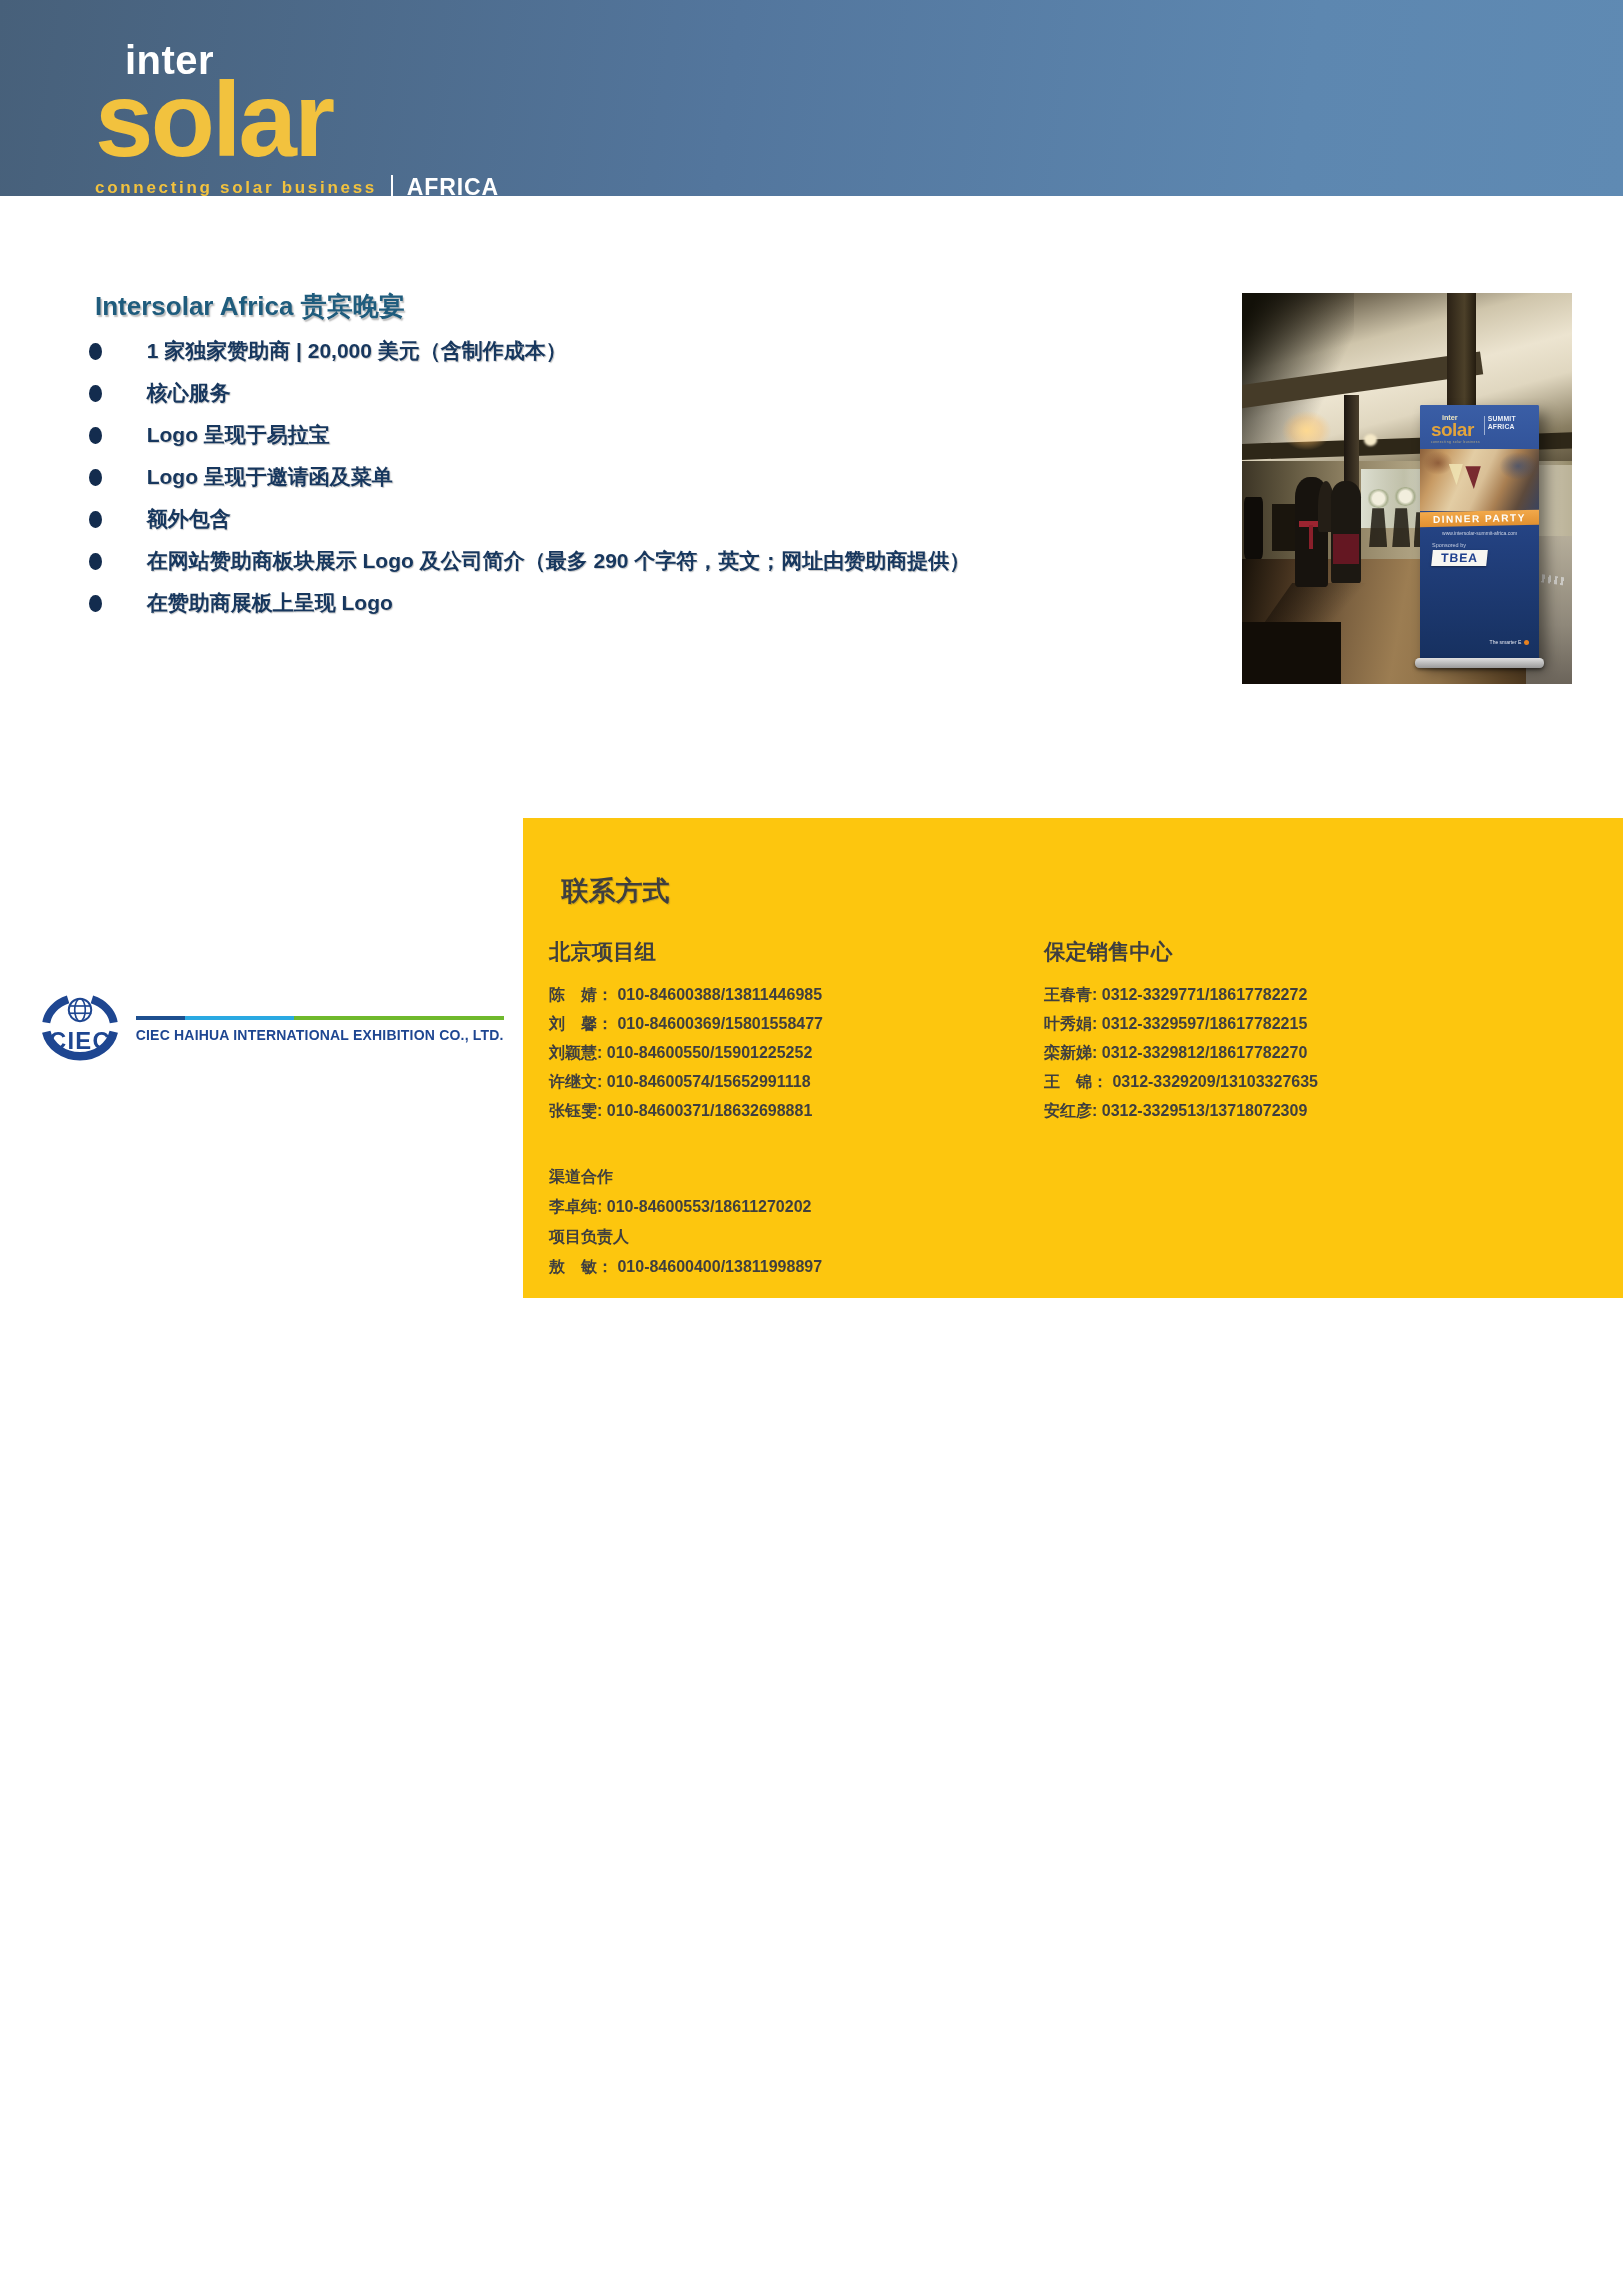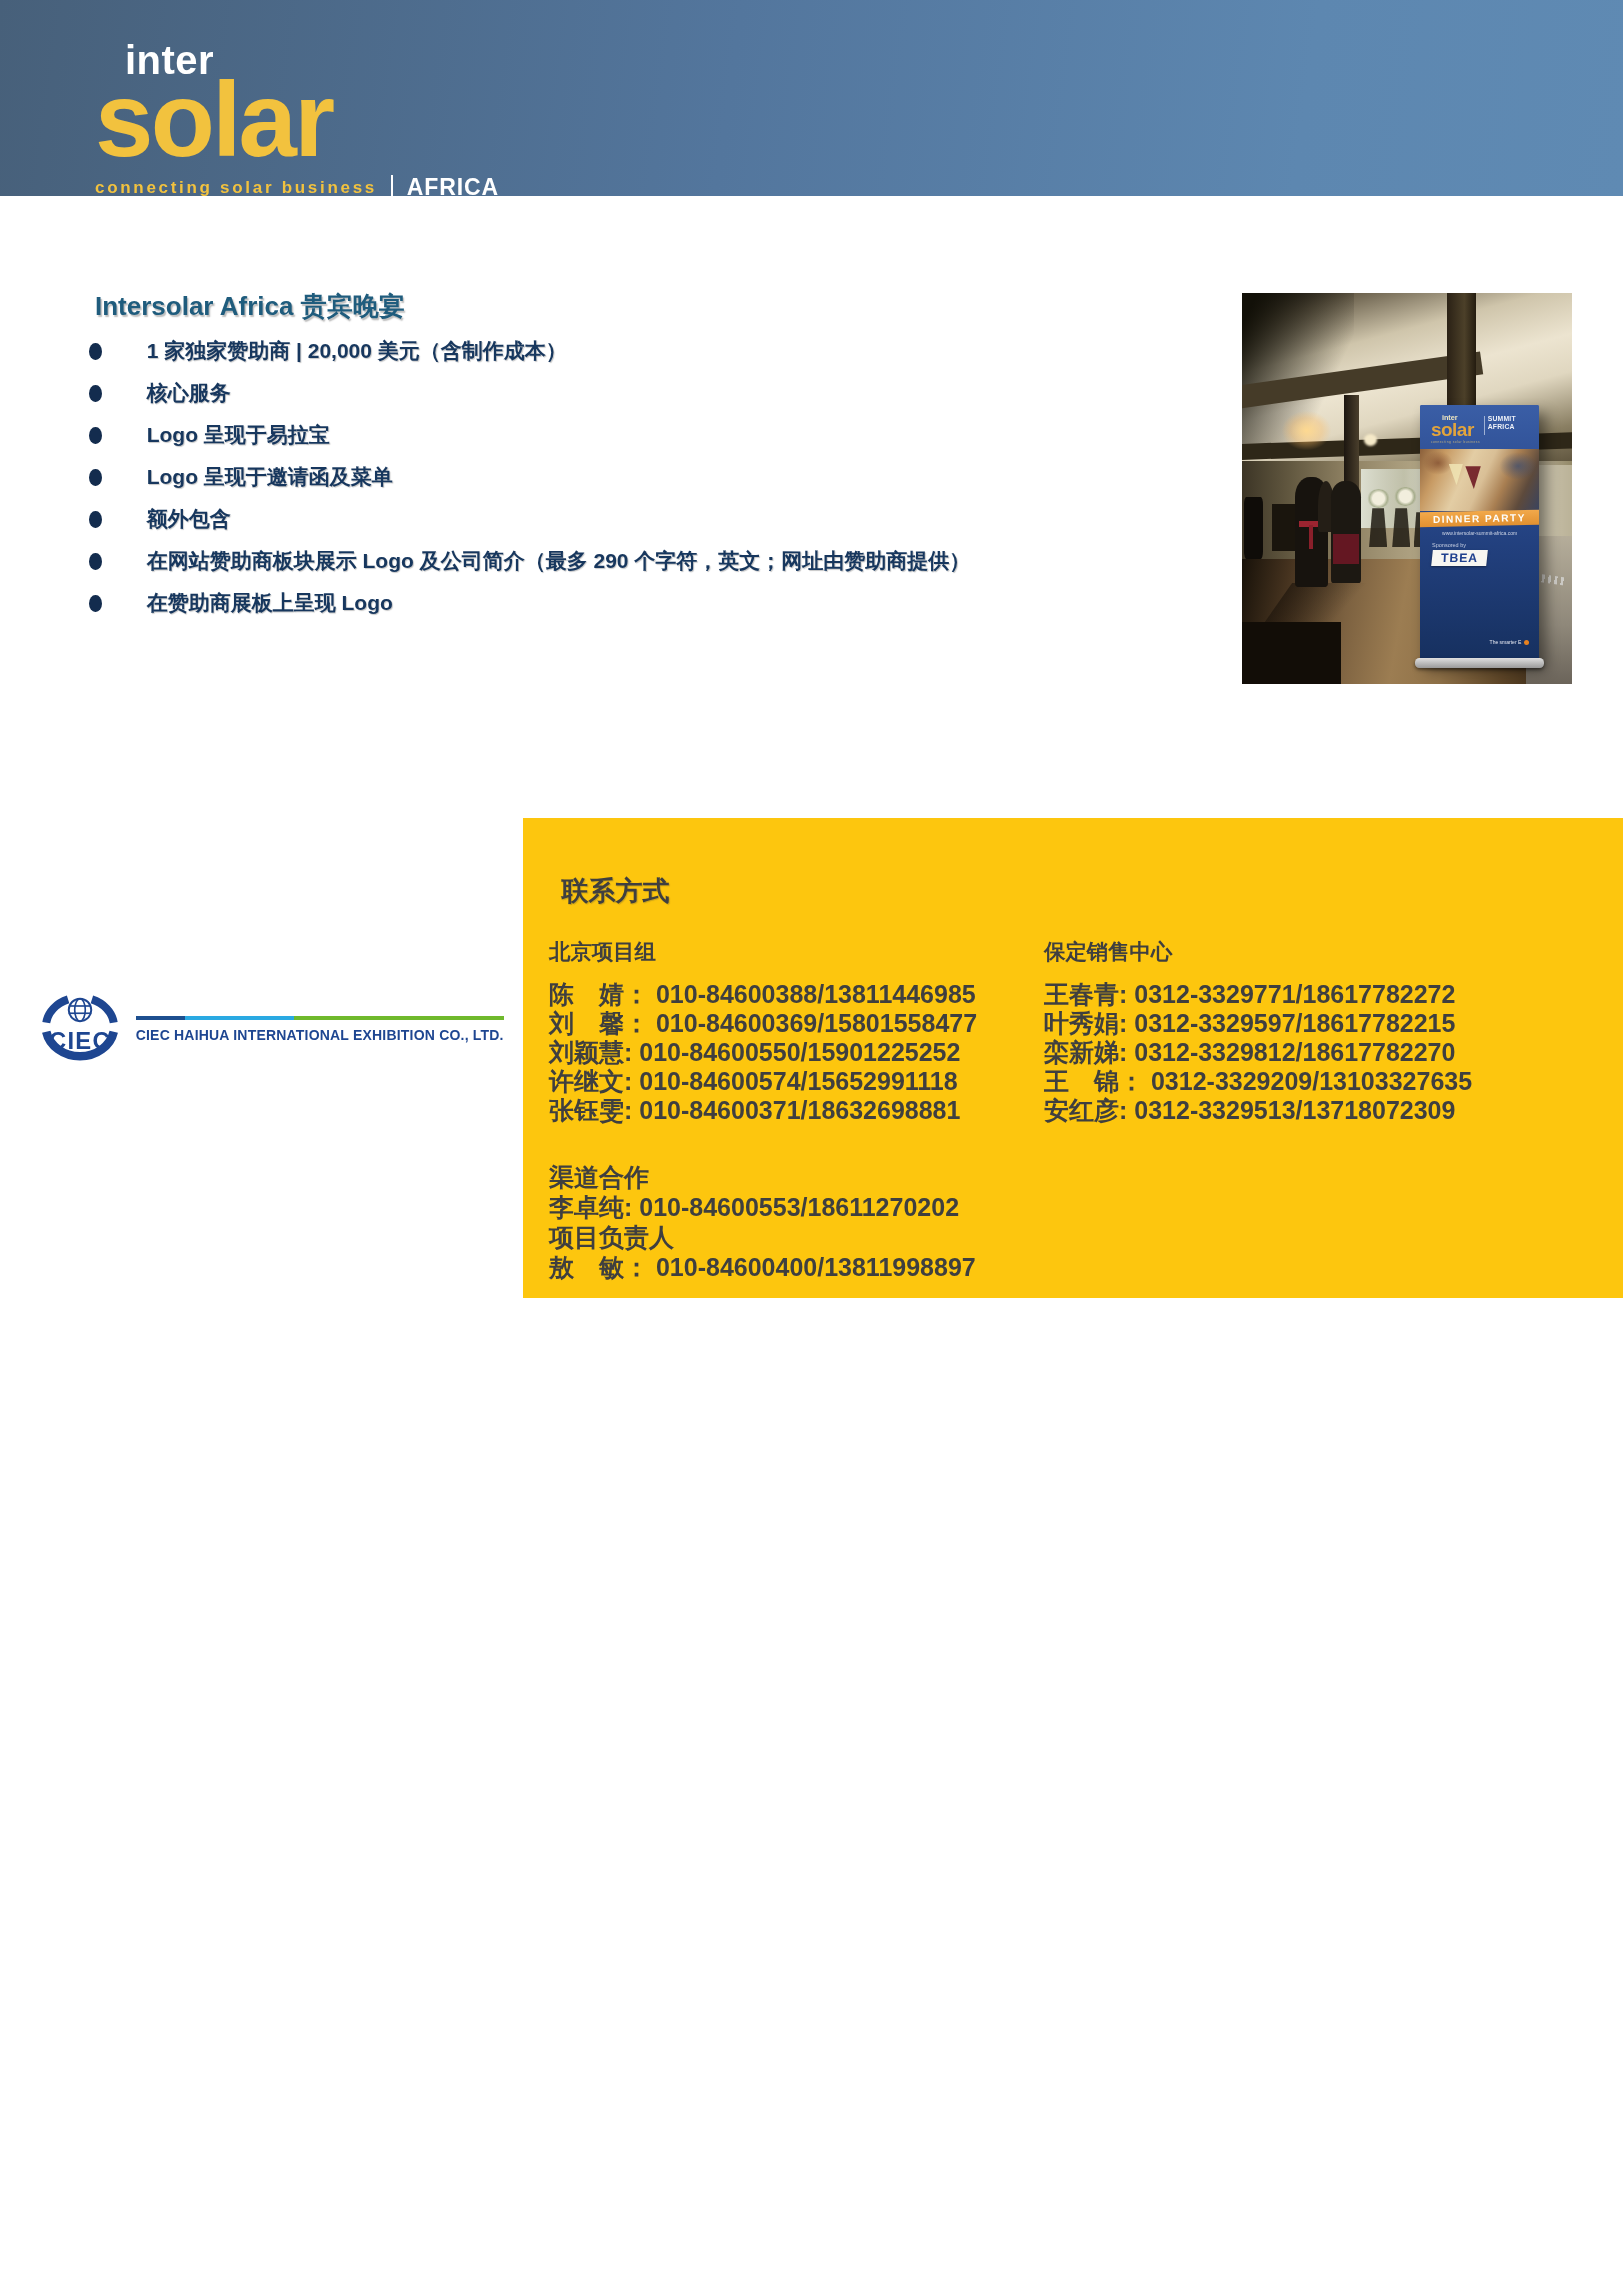--- a/index.html
+++ b/index.html
@@ -103,21 +103,21 @@
   .bn-dot{width:5.9px;height:5.9px;border-radius:50%;background:#e8821f;display:inline-block;}
   .bn-base{left:52.5%;top:93.4%;width:39%;height:2.4%;border-radius:4.5px;
     background:linear-gradient(180deg,#e0e0e0,#9a9a9a);box-shadow:0 1.8px 3.6px rgba(0,0,0,.5);}
 
   
   .contact{position:absolute;left:523px;top:818px;width:1100px;height:480px;background:#fdc60e;}
   .ct-title{position:absolute;left:25.5px;top:42px;margin:13px;font-size:27px;font-weight:700;color:#3f3f3f;
     text-shadow:0.9px 1.4px 0.9px rgba(60,60,60,.25);}
   .ct-h{position:absolute;margin:0;font-size:21.4px;font-weight:700;color:#3f3f3f;white-space:nowrap;}
   .h-bj{left:26px;top:119px;} .h-bd{left:521px;top:119px;}
-  .ct-lines{position:absolute;font-size:25px;font-weight:700;color:#3f3f3f;line-height:29px;white-space:nowrap;}
+  .ct-lines{position:absolute;font-size:16px;font-weight:700;color:#3f3f3f;line-height:29px;white-space:nowrap;}
   .e-bj{left:26px;top:162px;} .e-bd{left:521px;top:162px;}
   .e-ch{left:26px;top:344px;line-height:30px;}
 
   
   .ciec{position:absolute;left:37px;top:991px;display:flex;align-items:center;gap:12.7px;}
   .ciec-mark{width:86px;height:71px;flex:0 0 auto;}
   .ciec-cn{font-size:28px;font-weight:700;color:#1e4691;letter-spacing:0.5px;white-space:nowrap;}
   .ciec-bar{display:flex;width:100%;height:4.1px;margin:5.9px 0 6.8px;}
   .ciec-bar span{display:block;height:100%;}
   .cb1{width:13.3%;background:#1d4f8f;} .cb2{width:29.6%;background:#2aa9e2;} .cb3{width:57.1%;background:#6fb92c;}

